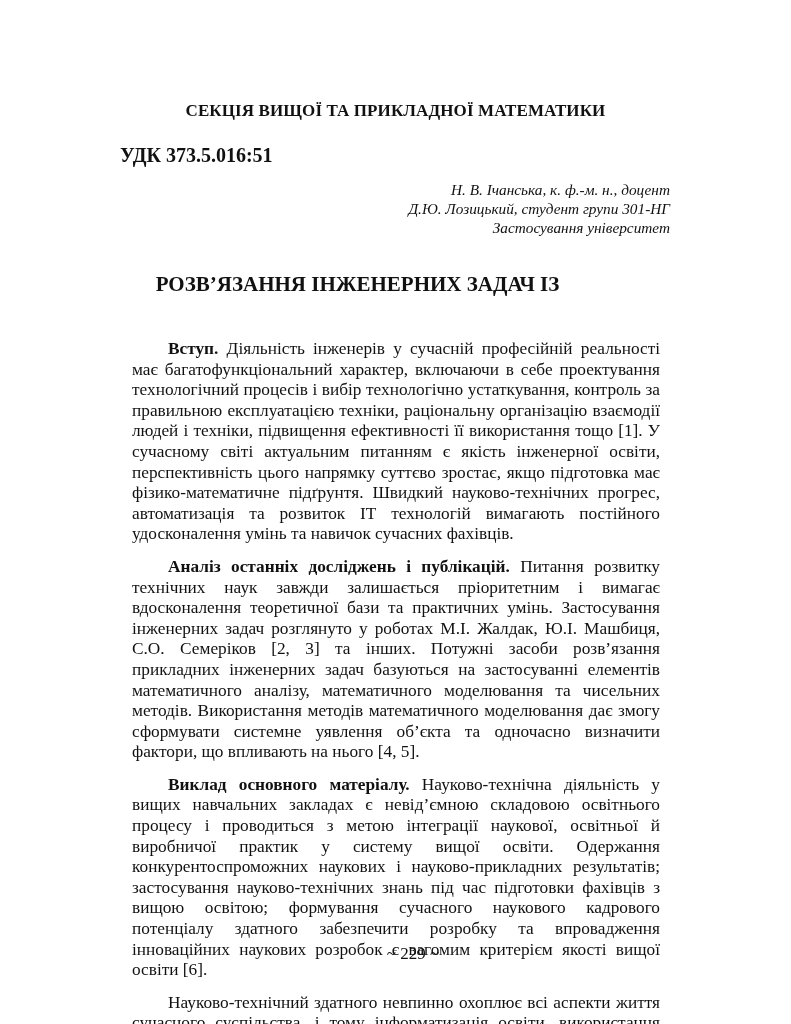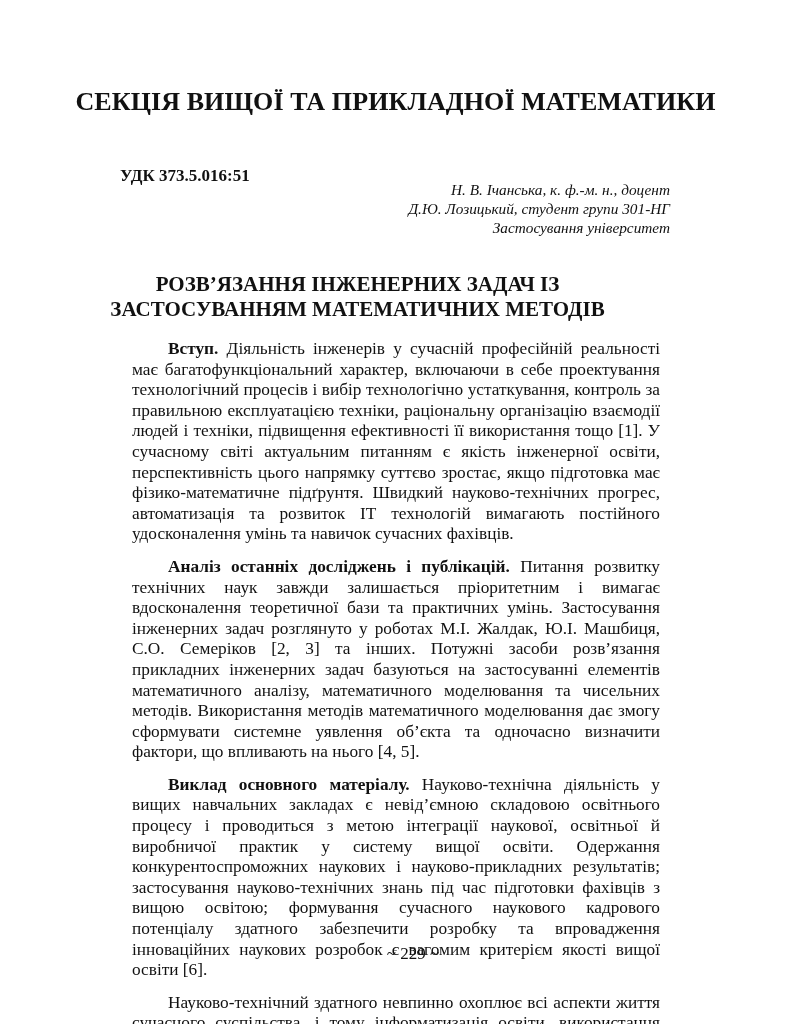--- a/index.html
+++ b/index.html
@@ -1,21 +1,21 @@
 <!DOCTYPE html>
 <html><head>
 <meta charset="utf-8">
 <style>
   html, body { margin: 0; padding: 0; background: #ffffff; }
   body { width: 791px; height: 1024px; position: relative; overflow: hidden;
          font-family: "Liberation Serif", "DejaVu Serif", serif; color: #111; }
   .page { position: absolute; left: 0; top: 0; width: 791px; height: 1024px; }
-  .section-title { position: absolute; left: 0; width: 791px; top: 87px; text-align: center;
-                   font-weight: bold; font-size: 26px; letter-spacing: 0.1px; }
-  .udc { position: absolute; left: 120px; top: 166px; font-weight: bold; font-size: 17px; }
+  .section-title { position: absolute; left: 0; width: 791px; top: 101px; text-align: center;
+                   font-weight: bold; font-size: 17px; letter-spacing: 0.1px; }
+  .udc { position: absolute; left: 120px; top: 144px; font-weight: bold; font-size: 20px; }
   .authors { position: absolute; right: 121px; top: 180px; text-align: right;
              font-style: italic; font-size: 15.3px; line-height: 19px; }
   .authors div { white-space: nowrap; }
   .title { position: absolute; left: 0; width: 715px; top: 272px; text-align: center;
            font-weight: bold; font-size: 21px; line-height: 25px; }
   .body { position: absolute; left: 120px; width: 552px; top: 327px;
           font-size: 17.3px; line-height: 20.6px; text-align: justify; }
   .body p { margin: 12px; text-indent: 36px; }
   .body p b { font-weight: bold; }
   .page-number { position: absolute; left: 0; width: 736px; top: 944px; text-align: center;
@@ -31,21 +31,20 @@
   <div class="udc">УДК 373.5.016:51</div>
 
   <div class="authors">
     <div>Н. В. Ічанська, к. ф.-м. н., доцент</div>
     <div>Д.Ю. Лозицький, студент групи 301-НГ</div>
     <div>Застосування університет</div>
   </div>
 
   <div class="title">
     <div>РОЗВ’ЯЗАННЯ ІНЖЕНЕРНИХ ЗАДАЧ ІЗ</div>
-    <div>ЗАСТОСУВАННЯМ МАТЕМАТИЧНИХ МЕТОДІВ</div>
   </div>
 
   <div class="body">
     <p><b>Вступ.</b><span> Діяльність інженерів у сучасній професійній реальності має багатофункціональний характер, включаючи в себе проектування технологічний процесів і вибір технологічно устаткування, контроль за правильною експлуатацією техніки, раціональну організацію взаємодії людей і техніки, підвищення ефективності її використання тощо [1]. У сучасному світі актуальним питанням є якість інженерної освіти, перспективність цього напрямку суттєво зростає, якщо підготовка має фізико-математичне підґрунтя. Швидкий науково-технічних прогрес, автоматизація та розвиток ІТ технологій вимагають постійного удосконалення умінь та навичок сучасних фахівців.</span></p>
     <p><b>Аналіз останніх досліджень і публікацій.</b><span> Питання розвитку технічних наук завжди залишається пріоритетним і вимагає вдосконалення теоретичної бази та практичних умінь. Застосування інженерних задач розглянуто у роботах М.І. Жалдак, Ю.І. Машбиця, С.О. Семеріков [2, 3] та інших.  Потужні засоби розв’язання прикладних інженерних задач базуються на застосуванні елементів математичного аналізу, математичного моделювання та чисельних методів. Використання методів математичного моделювання дає змогу сформувати системне уявлення об’єкта та одночасно визначити фактори, що впливають на нього [4, 5].</span></p>
     <p><b>Виклад основного матеріалу.</b><span> Науково-технічна діяльність у вищих навчальних закладах є невід’ємною складовою освітнього процесу і проводиться з метою інтеграції наукової, освітньої й виробничої практик у систему вищої освіти. Одержання конкурентоспроможних наукових і науково-прикладних результатів; застосування науково-технічних знань під час підготовки фахівців з вищою освітою; формування сучасного наукового кадрового потенціалу здатного забезпечити розробку та впровадження інноваційних наукових розробок є вагомим критерієм якості вищої освіти [6].</span></p>
     <p><span>Науково-технічний здатного невпинно охоплює всі аспекти життя сучасного суспільства, і тому інформатизація освіти, використання інформаційних технологій навчання є пріоритетним напрямком. Зважаючи</span></p>
   </div>
 
   <div class="page-number">~ 229 ~</div>

